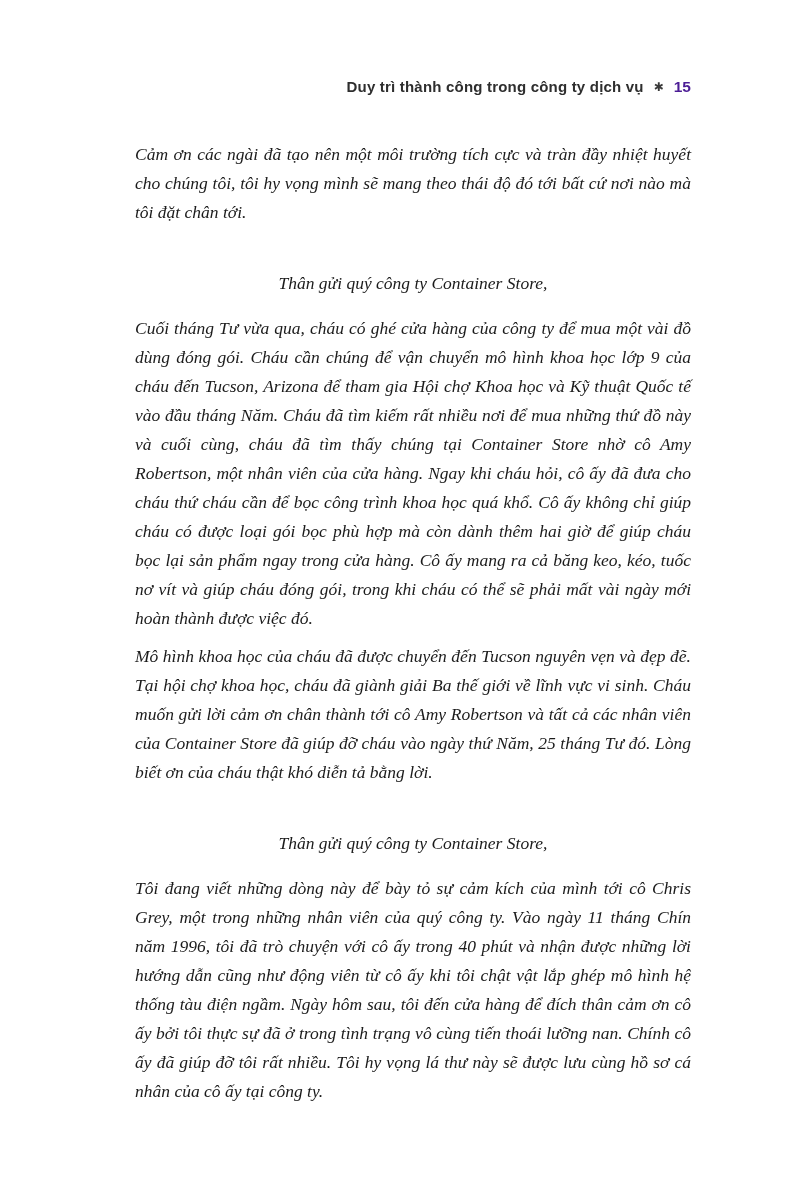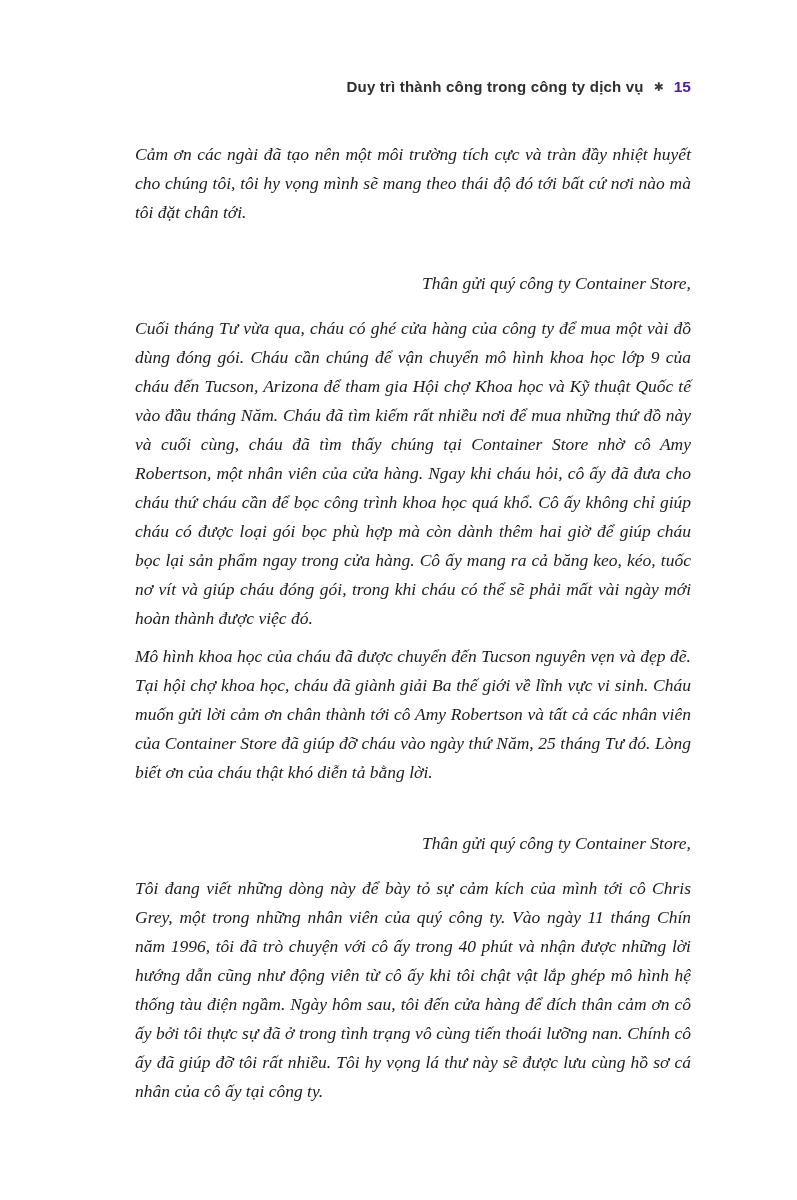--- a/index.html
+++ b/index.html
@@ -50,21 +50,21 @@
   .letter-text p {
     font-style: italic;
     font-size: 17.5px;
     line-height: 29px;
     text-align: justify;
     margin: 0 0 9px 0;
     color: #1b1b1b;
   }
   .letter-text p.salutation {
     margin: 42px 0 16px 0;
-    text-align: right;
+    text-align: center;
   }
   .letter-text p:first-child {
     margin-top: 7px;
   }
 </style>
 </head>
 <body>
 
 <div class="page">
 

